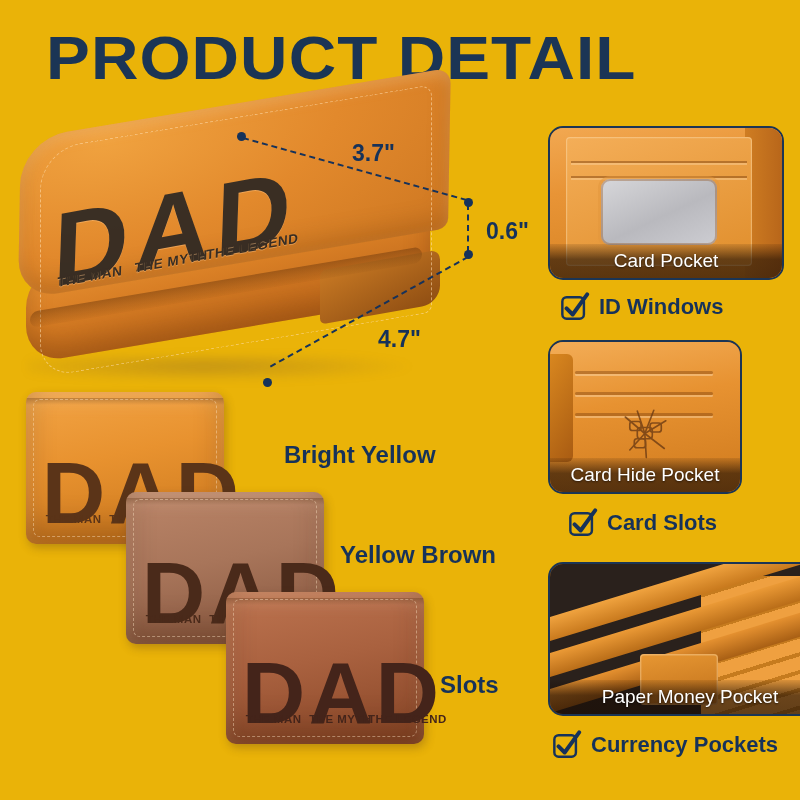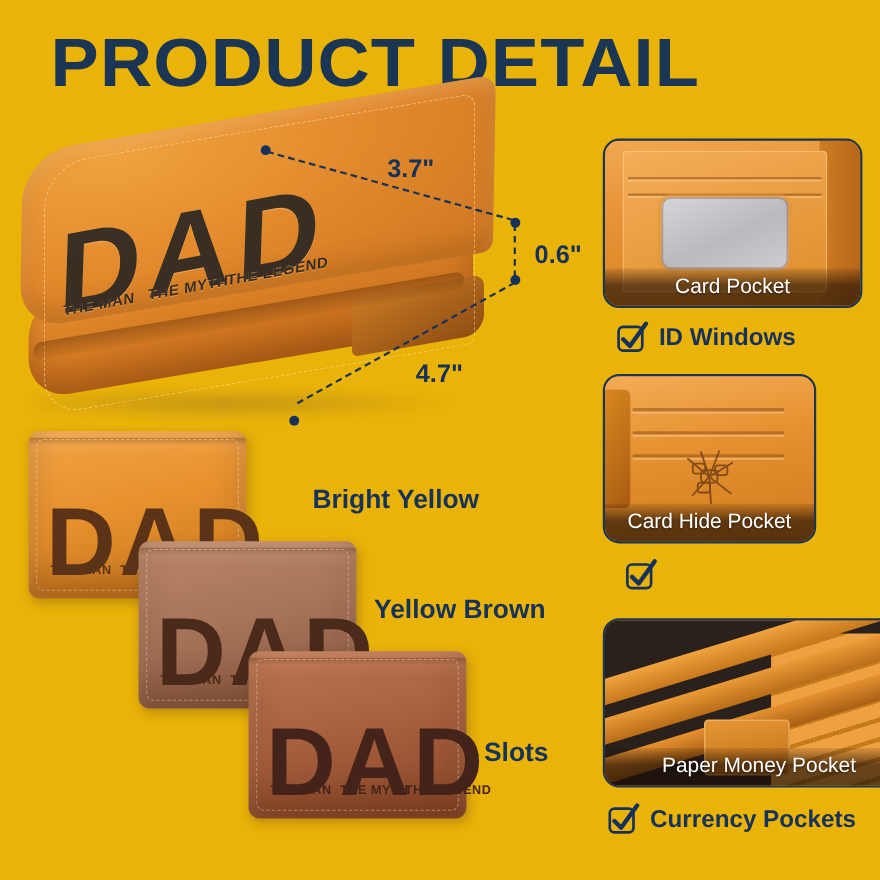--- a/index.html
+++ b/index.html
@@ -376,20 +376,21 @@
     </div>
     <div class="fc-caption">Card Hide Pocket</div>
   </div>
   <div class="check-row" style="left:568px; top:508px;">
     <span class="cb">
       <svg viewBox="0 0 32 32" width="30" height="30">
         <rect x="2.5" y="5.5" width="23" height="23" rx="4.5" ry="4.5" fill="none" stroke="#16325a" stroke-width="2.6"></rect>
         <path d="M7 17.5 L13.5 24 L29 2.5" fill="none" stroke="#16325a" stroke-width="4.2" stroke-linecap="round" stroke-linejoin="round"></path>
       </svg>
     </span>
+    <span class="cl">Card Slots</span>
   </div>
 
   <div class="feature-card" style="left:548px; top:562px; width:284px; height:154px;">
     <div class="fc-photo" id="card3-photo">
       <div class="divider"></div>
       <div class="band" style="top:6%; background:linear-gradient(180deg,#f0a33f,#c8791d);"></div>
       <div class="band" style="top:30%; background:linear-gradient(180deg,#eb9a36,#b96d18);"></div>
       <div class="band" style="top:54%; background:linear-gradient(180deg,#e59130,#a85f14);"></div>
       <div class="flap"></div>
     </div>

